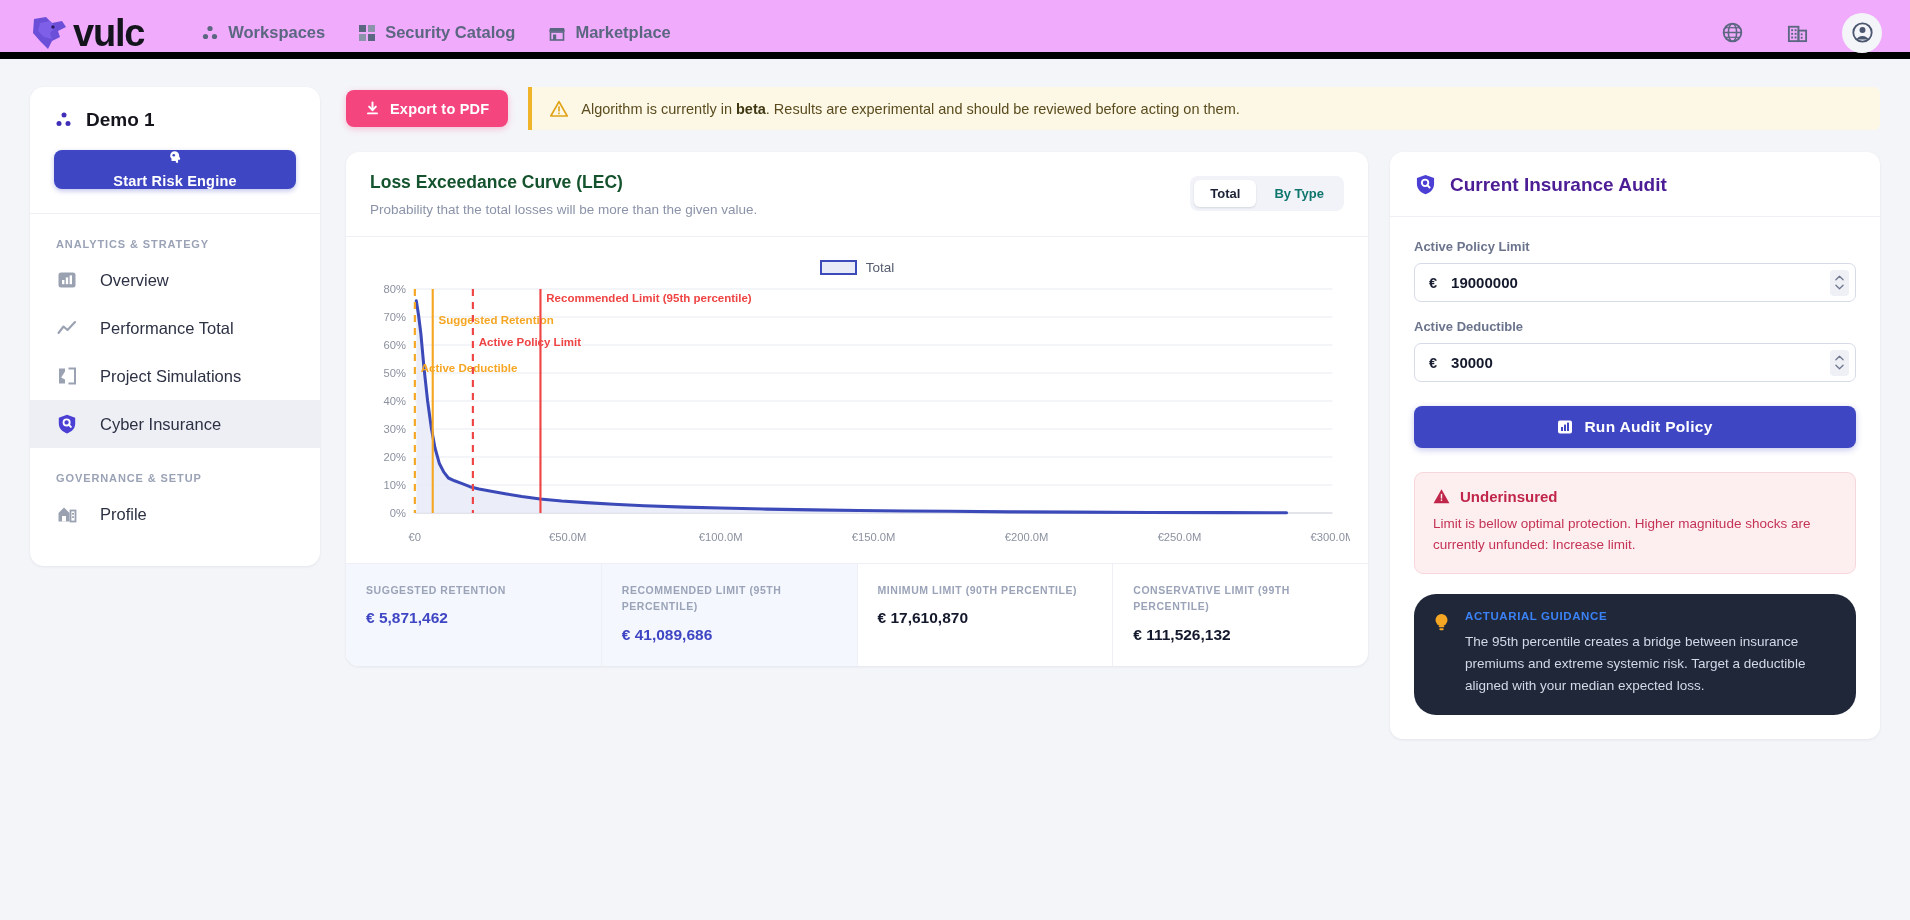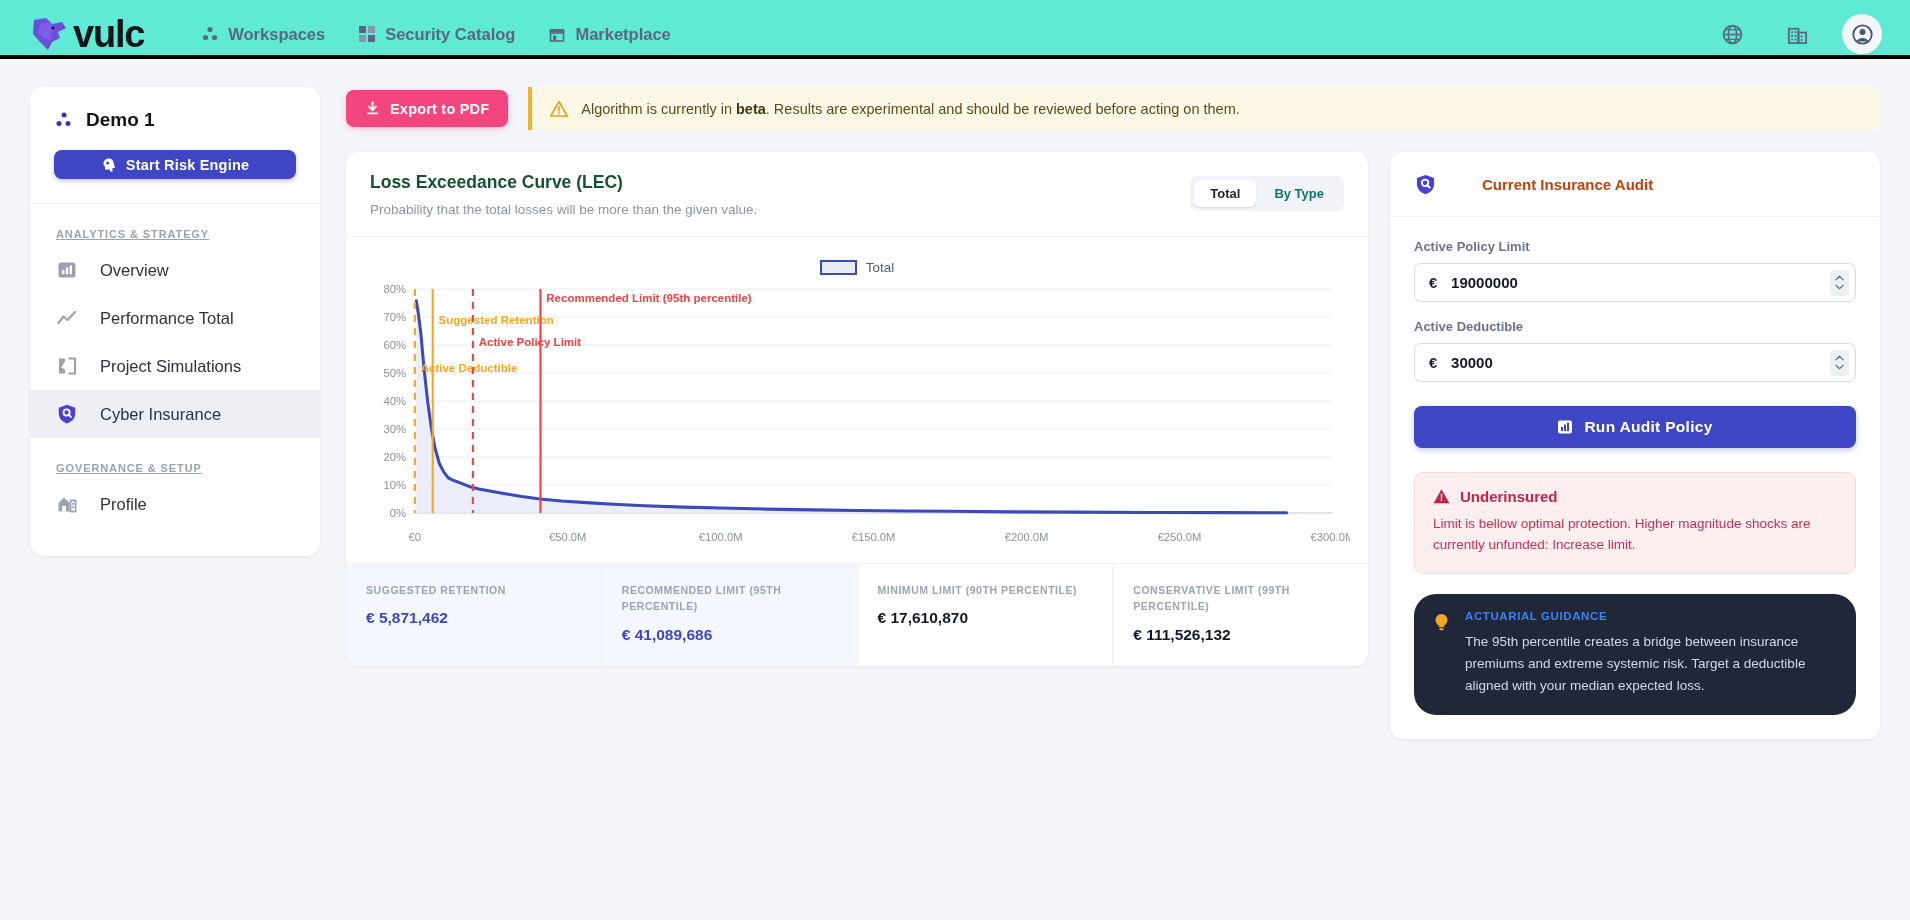--- a/index.html
+++ b/index.html
@@ -7,25 +7,25 @@
   body {
     font-family: "Liberation Sans", sans-serif;
     background: #f4f5f9;
     color: #1e2235;
     overflow: hidden;
   }
 
   
   .topnav {
     height: 59px;
-    background: #5eead4;
+    background: #f0abfc;
     display: flex;
     align-items: center;
     padding: 13px 28px 0 30px;
-    border-bottom: 4px solid #000000;
+    border-bottom: 7px solid #000000;
     position: relative;
   }
   .brand { display: flex; align-items: center; gap: 2px; }
   .brand-mark { width: 40px; height: 36px; display: block; }
   .brand-word {
     font-size: 38px;
     font-weight: 700;
     letter-spacing: -1.2px;
     color: #14151c;
     line-height: 1;
@@ -60,36 +60,37 @@
     box-shadow: 0 1px 3px rgba(20,25,60,.07);
     padding: 0 0 28px 0;
     overflow: hidden;
   }
   .ws-head { padding: 22px 24px 0 24px; }
   .ws-title { display: flex; align-items: center; gap: 12px; }
   .ws-title span { font-size: 19px; font-weight: 700; color: #14151c; }
   .dots-ico { width: 20px; height: 20px; display: block; }
   .start-btn {
     margin: 19px 24px 16px 24px;
-    height: 29px; width: calc(100% - 48px);
+    height: 39px; width: calc(100% - 48px);
     background: #3f46c4;
     color: #fff;
     border: none; border-radius: 8px;
     font-family: inherit;
     font-size: 14.5px; font-weight: 700;
     letter-spacing: .2px;
     display: flex; align-items: center; justify-content: center; gap: 9px;
     cursor: pointer;
     box-shadow: 0 2px 5px rgba(63,70,196,.32);
+    flex-direction: column;
   }
   .start-btn svg { width: 16px; height: 16px; }
   .side-sep { height: 1px; background: #edeff4; margin: 24px 0 0 0; }
   .side-group-label {
     font-size: 11px; font-weight: 700; letter-spacing: .9px;
-    color: #9aa2b6; padding: 24px 24px 0 26px; text-transform: uppercase; text-decoration: underline;
+    color: #9aa2b6; padding: 24px 24px 0 26px; text-transform: uppercase;
   }
   .side-items { margin-top: 6px; }
   .side-item {
     display: flex; align-items: center; gap: 22px;
     padding: 13px 26px 13px 26px;
     font-size: 16.5px; color: #2c3144;
     cursor: pointer;
     border-radius: 0;
   }
   .side-item.active { background: #eeeff5; }
@@ -185,21 +186,21 @@
     background: #fff;
     border-radius: 13px;
     box-shadow: 0 1px 3px rgba(20,25,60,.07);
     overflow: hidden;
   }
   .audit-head {
     padding: 21px 24px 20px 24px;
     display: flex; align-items: center; gap: 13px;
     border-bottom: 1px solid #eef0f5;
   }
-  .audit-head h2 { font-size: 15px; font-weight: 700; color: #c2410c; margin-left: 32px; }
+  .audit-head h2 { font-size: 19px; font-weight: 700; color: #4c1d95; }
   .shield-ico { width: 23px; height: 23px; display: block; flex: none; }
   .audit-body { padding: 22px 24px 24px 24px; }
   .field-label {
     font-size: 13px; font-weight: 700; color: #6b748c; margin-bottom: 9px;
   }
   .num-input {
     height: 39px; border: 1px solid #d6dbe8; border-radius: 7px;
     display: flex; align-items: center; padding: 0 6px 0 14px;
     background: #fff;
   }

